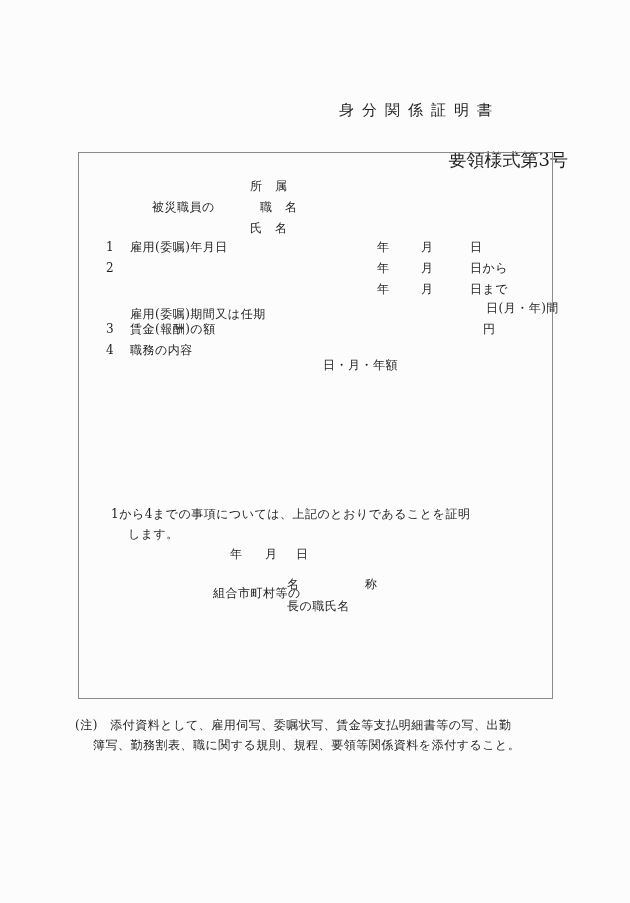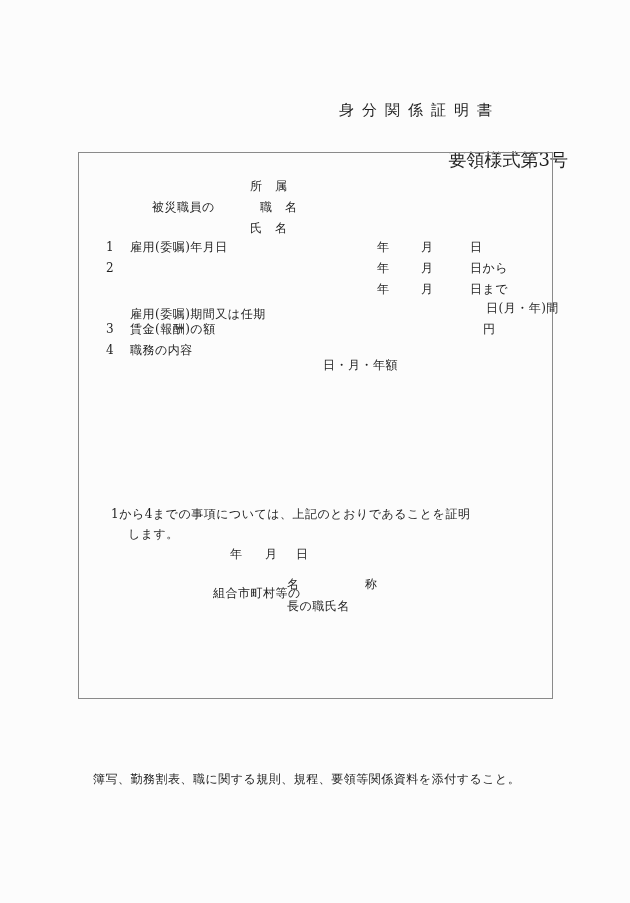--- a/index.html
+++ b/index.html
@@ -90,15 +90,16 @@
   <span class="t" style="left:230px; top:548px;">年</span>
   <span class="t" style="left:265px; top:548px;">月</span>
   <span class="t" style="left:296px; top:548px;">日</span>
 
   <span class="t" style="left:213px; top:587px;">組合市町村等の</span>
   <span class="t" style="left:287px; top:578px;">名</span>
   <span class="t" style="left:365px; top:578px;">称</span>
   <span class="t" style="left:287px; top:600px;">長の職氏名</span>
 
 
-  <span class="t" style="left:93px; top:773px;text-align:right;">簿写、勤務割表、職に関する規則、規程、要領等関係資料を添付すること。</span>
+  <span class="t" style="left:75px; top:719px;">(注)　添付資料として、雇用伺写、委嘱状写、賃金等支払明細書等の写、出勤</span>
+  <span class="t" style="left:93px; top:739px;text-align:right;">簿写、勤務割表、職に関する規則、規程、要領等関係資料を添付すること。</span>
 
 </div>
 
 </body></html>

